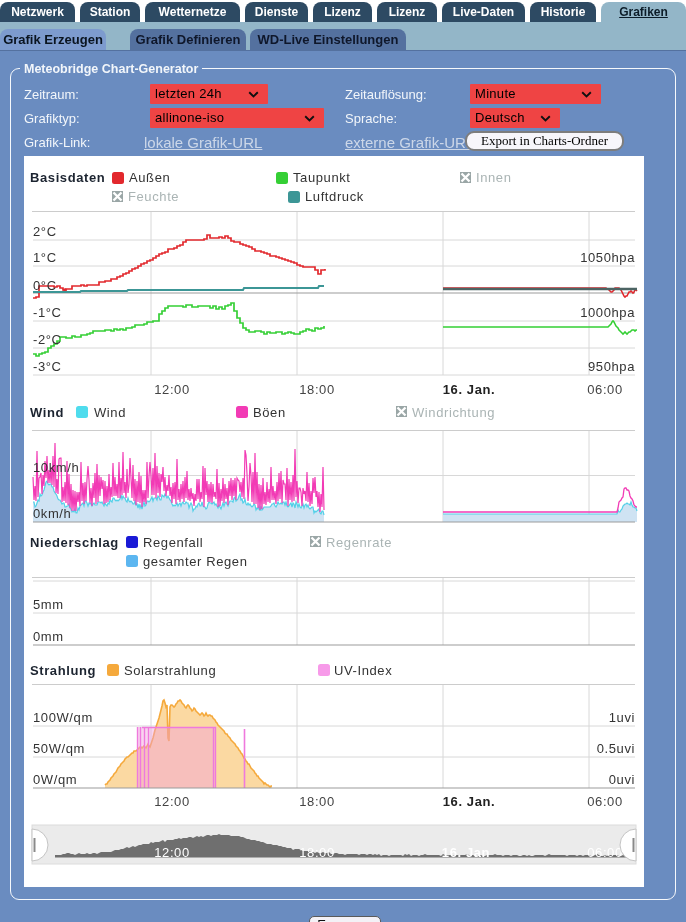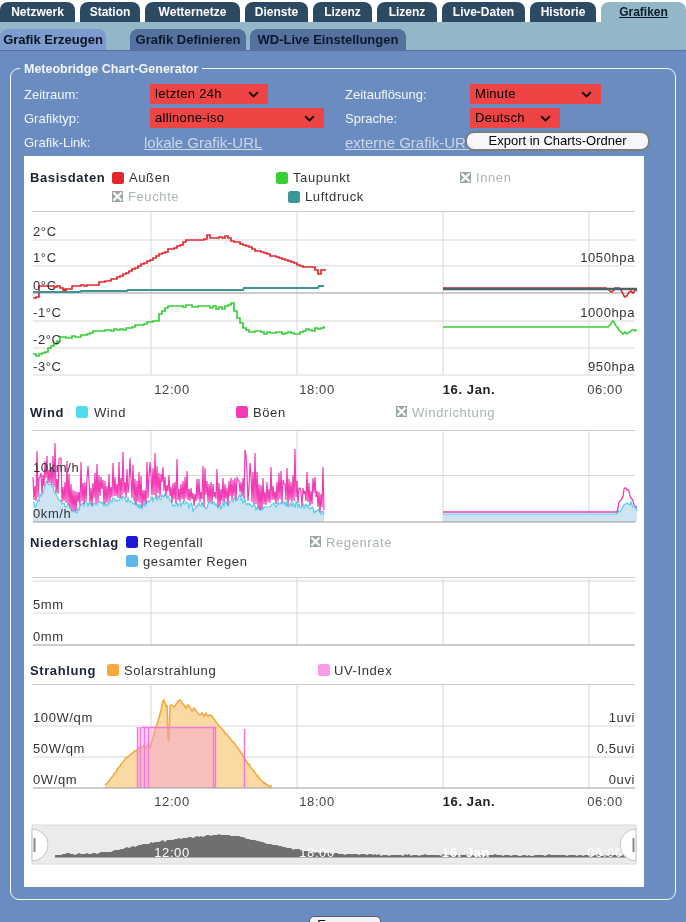--- a/index.html
+++ b/index.html
@@ -14,23 +14,23 @@
 #main { position:absolute; left:0; top:50px; width:686px; height:872px; background:#6a8cc0; border-top:1px solid #54719f; }
 #fs { position:absolute; left:10px; top:68px; width:666px; height:832px;
       border:1px solid #f6f9fc; border-radius:9px; }
 #legend { position:absolute; left:20px; top:62px; background:#6a8cc0; padding:0 4px;
       font-size:12.5px; font-weight:bold; color:#f2f6fa; }
 .lbl { position:absolute; font-size:13px; color:#f2f6fa; }
 .sel { position:absolute; height:20px; background:#ef4444; border:0;
       border-radius:1px; font-size:13px; color:#000; line-height:20px; padding-left:5px; letter-spacing:0.3px; }
 .sel i { position:absolute; right:9px; top:7px; line-height:0; font-size:0; }
 .lnk { position:absolute; font-size:15px; color:#ccd7e8; text-decoration:underline; }
-#exportbtn { position:absolute; left:465px; top:131px; width:185px; height:20px;
+#exportbtn { position:absolute; left:465px; top:131px; width:159px; height:20px;
       background:#f7f6fb; border:2px solid #7d7d7d; border-radius:9px; font-size:13px;
-      color:#000; text-align:center; line-height:16px; font-family:Liberation Sans, sans-serif; }
+      color:#000; text-align:center; line-height:16px; font-family:Liberation Serif, serif; }
 #chartbox { position:absolute; left:24px; top:156px; width:620px; height:731px; }
 #botbtn { position:absolute; left:309px; top:916px; width:72px; height:22px;
       background:#f3f1f6; border:1.5px solid #5a5a5a; border-radius:5px; font-size:13px;
       text-align:center; color:#111; font-family:"Liberation Sans", sans-serif; }
 </style></head>
 <body>
 <div id="page">
 <div id="main"></div>
 <div class="t1" style="left:0px;width:75px;">Netzwerk</div>
     <div class="t1" style="left:80px;width:60px;">Station</div>

